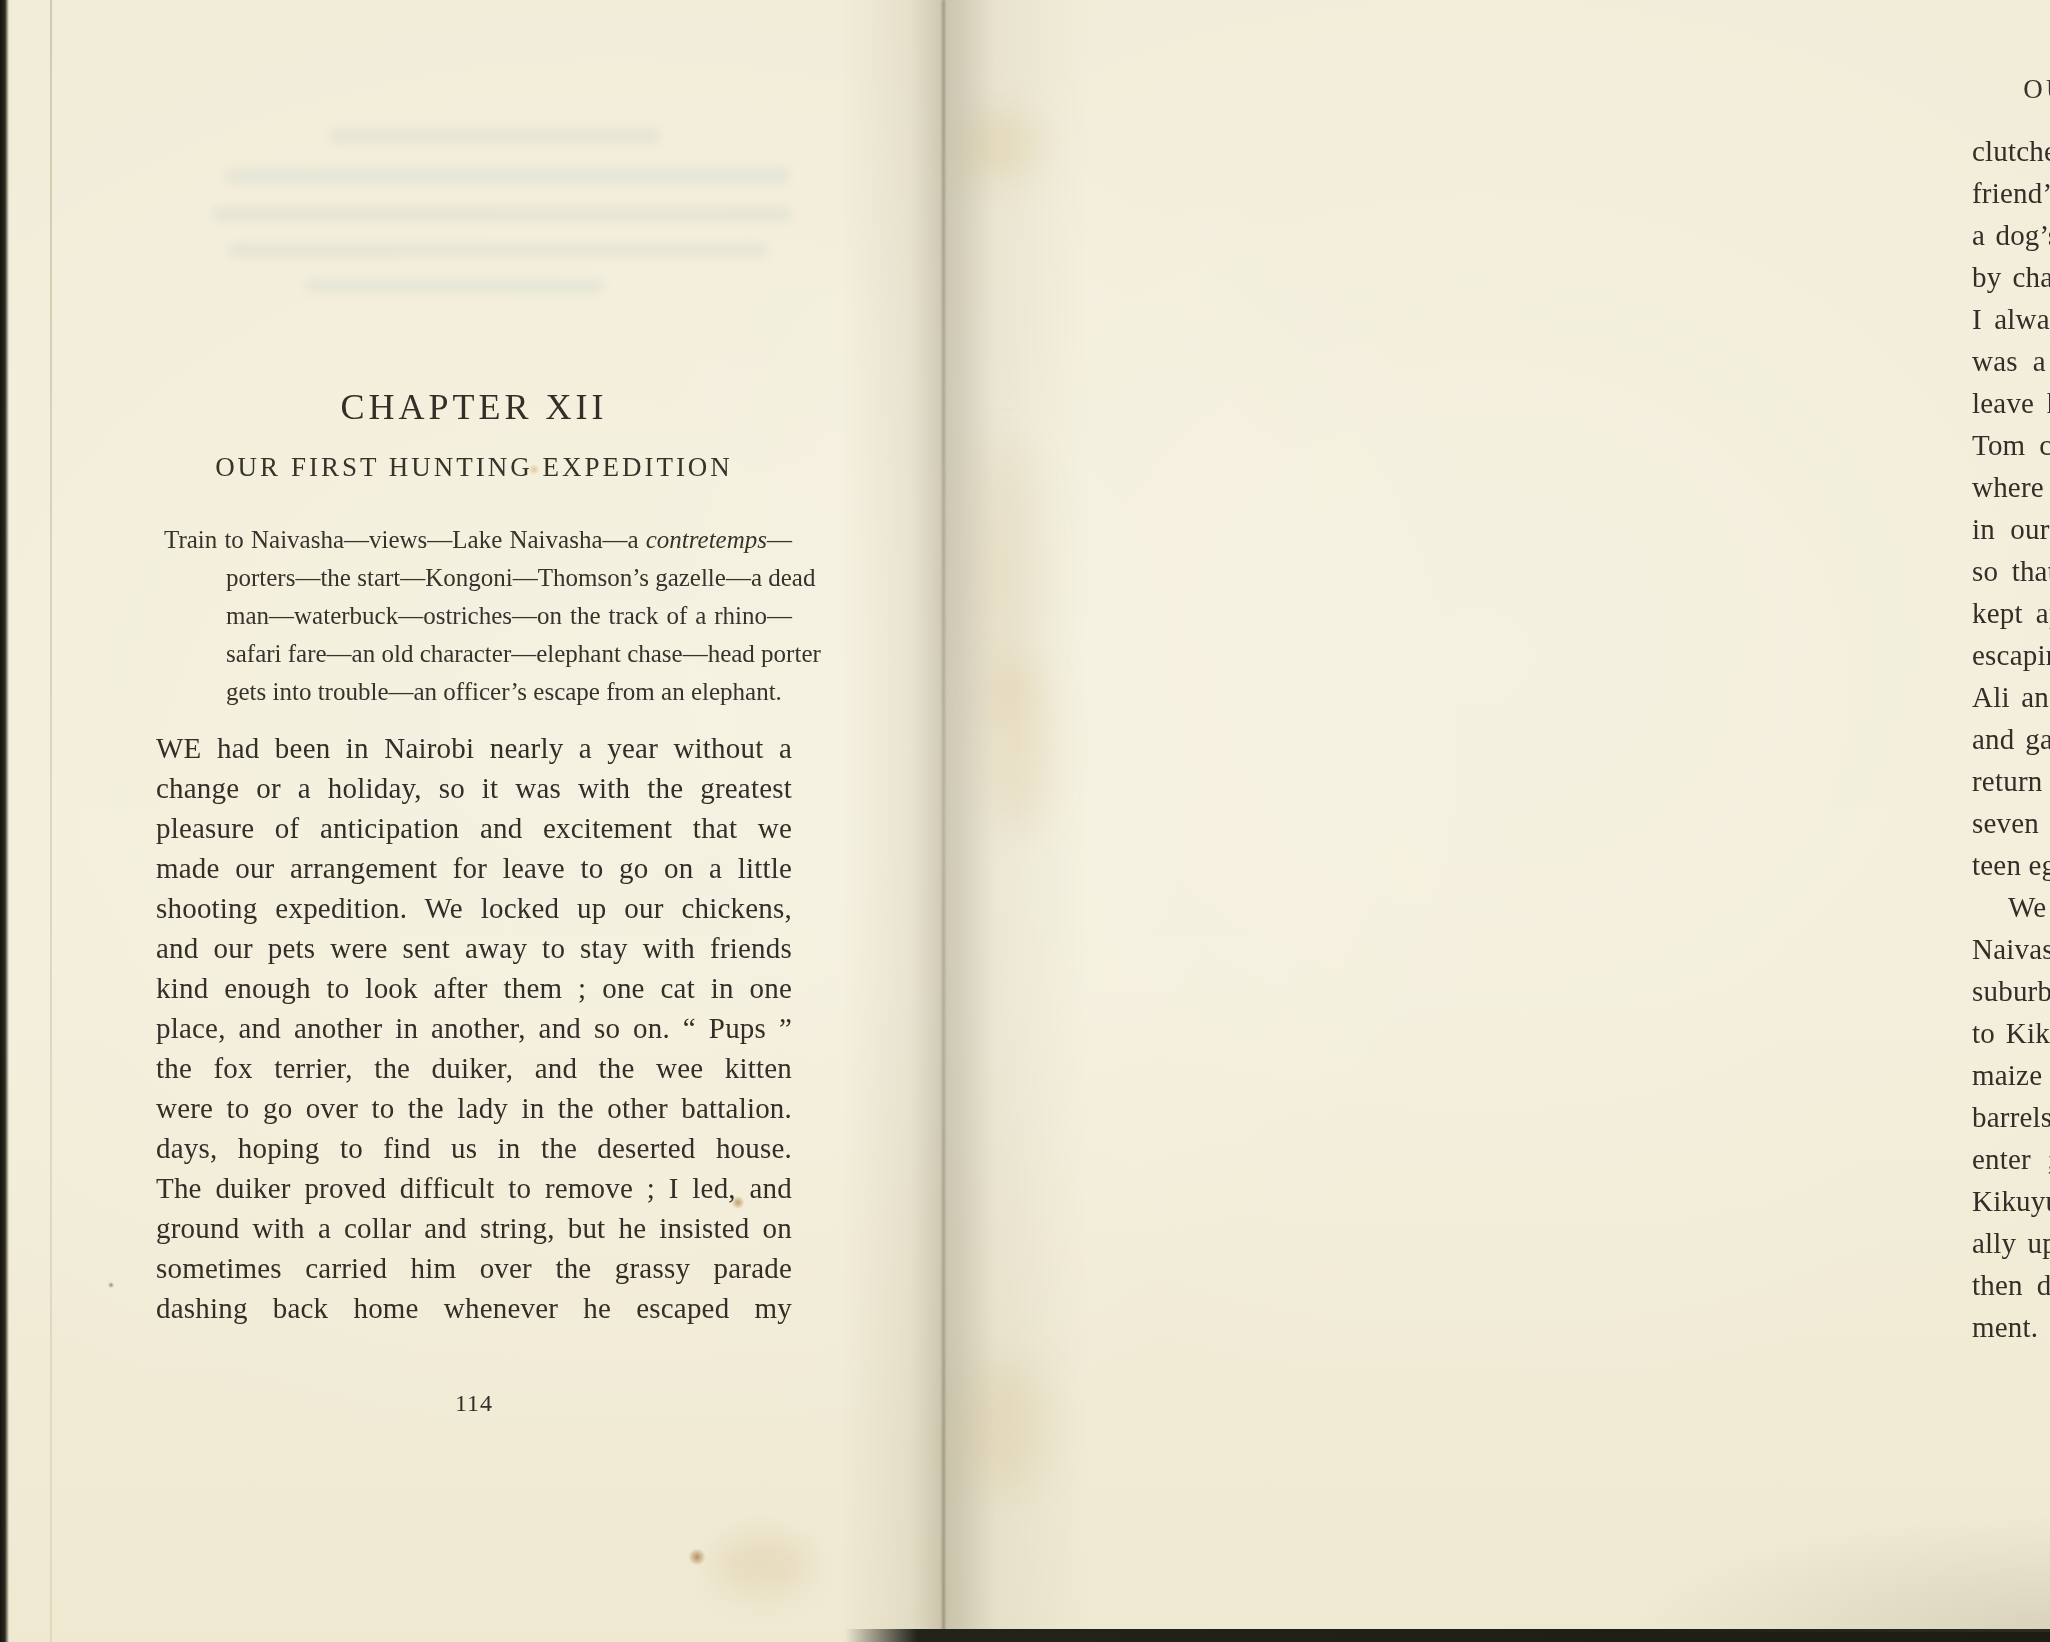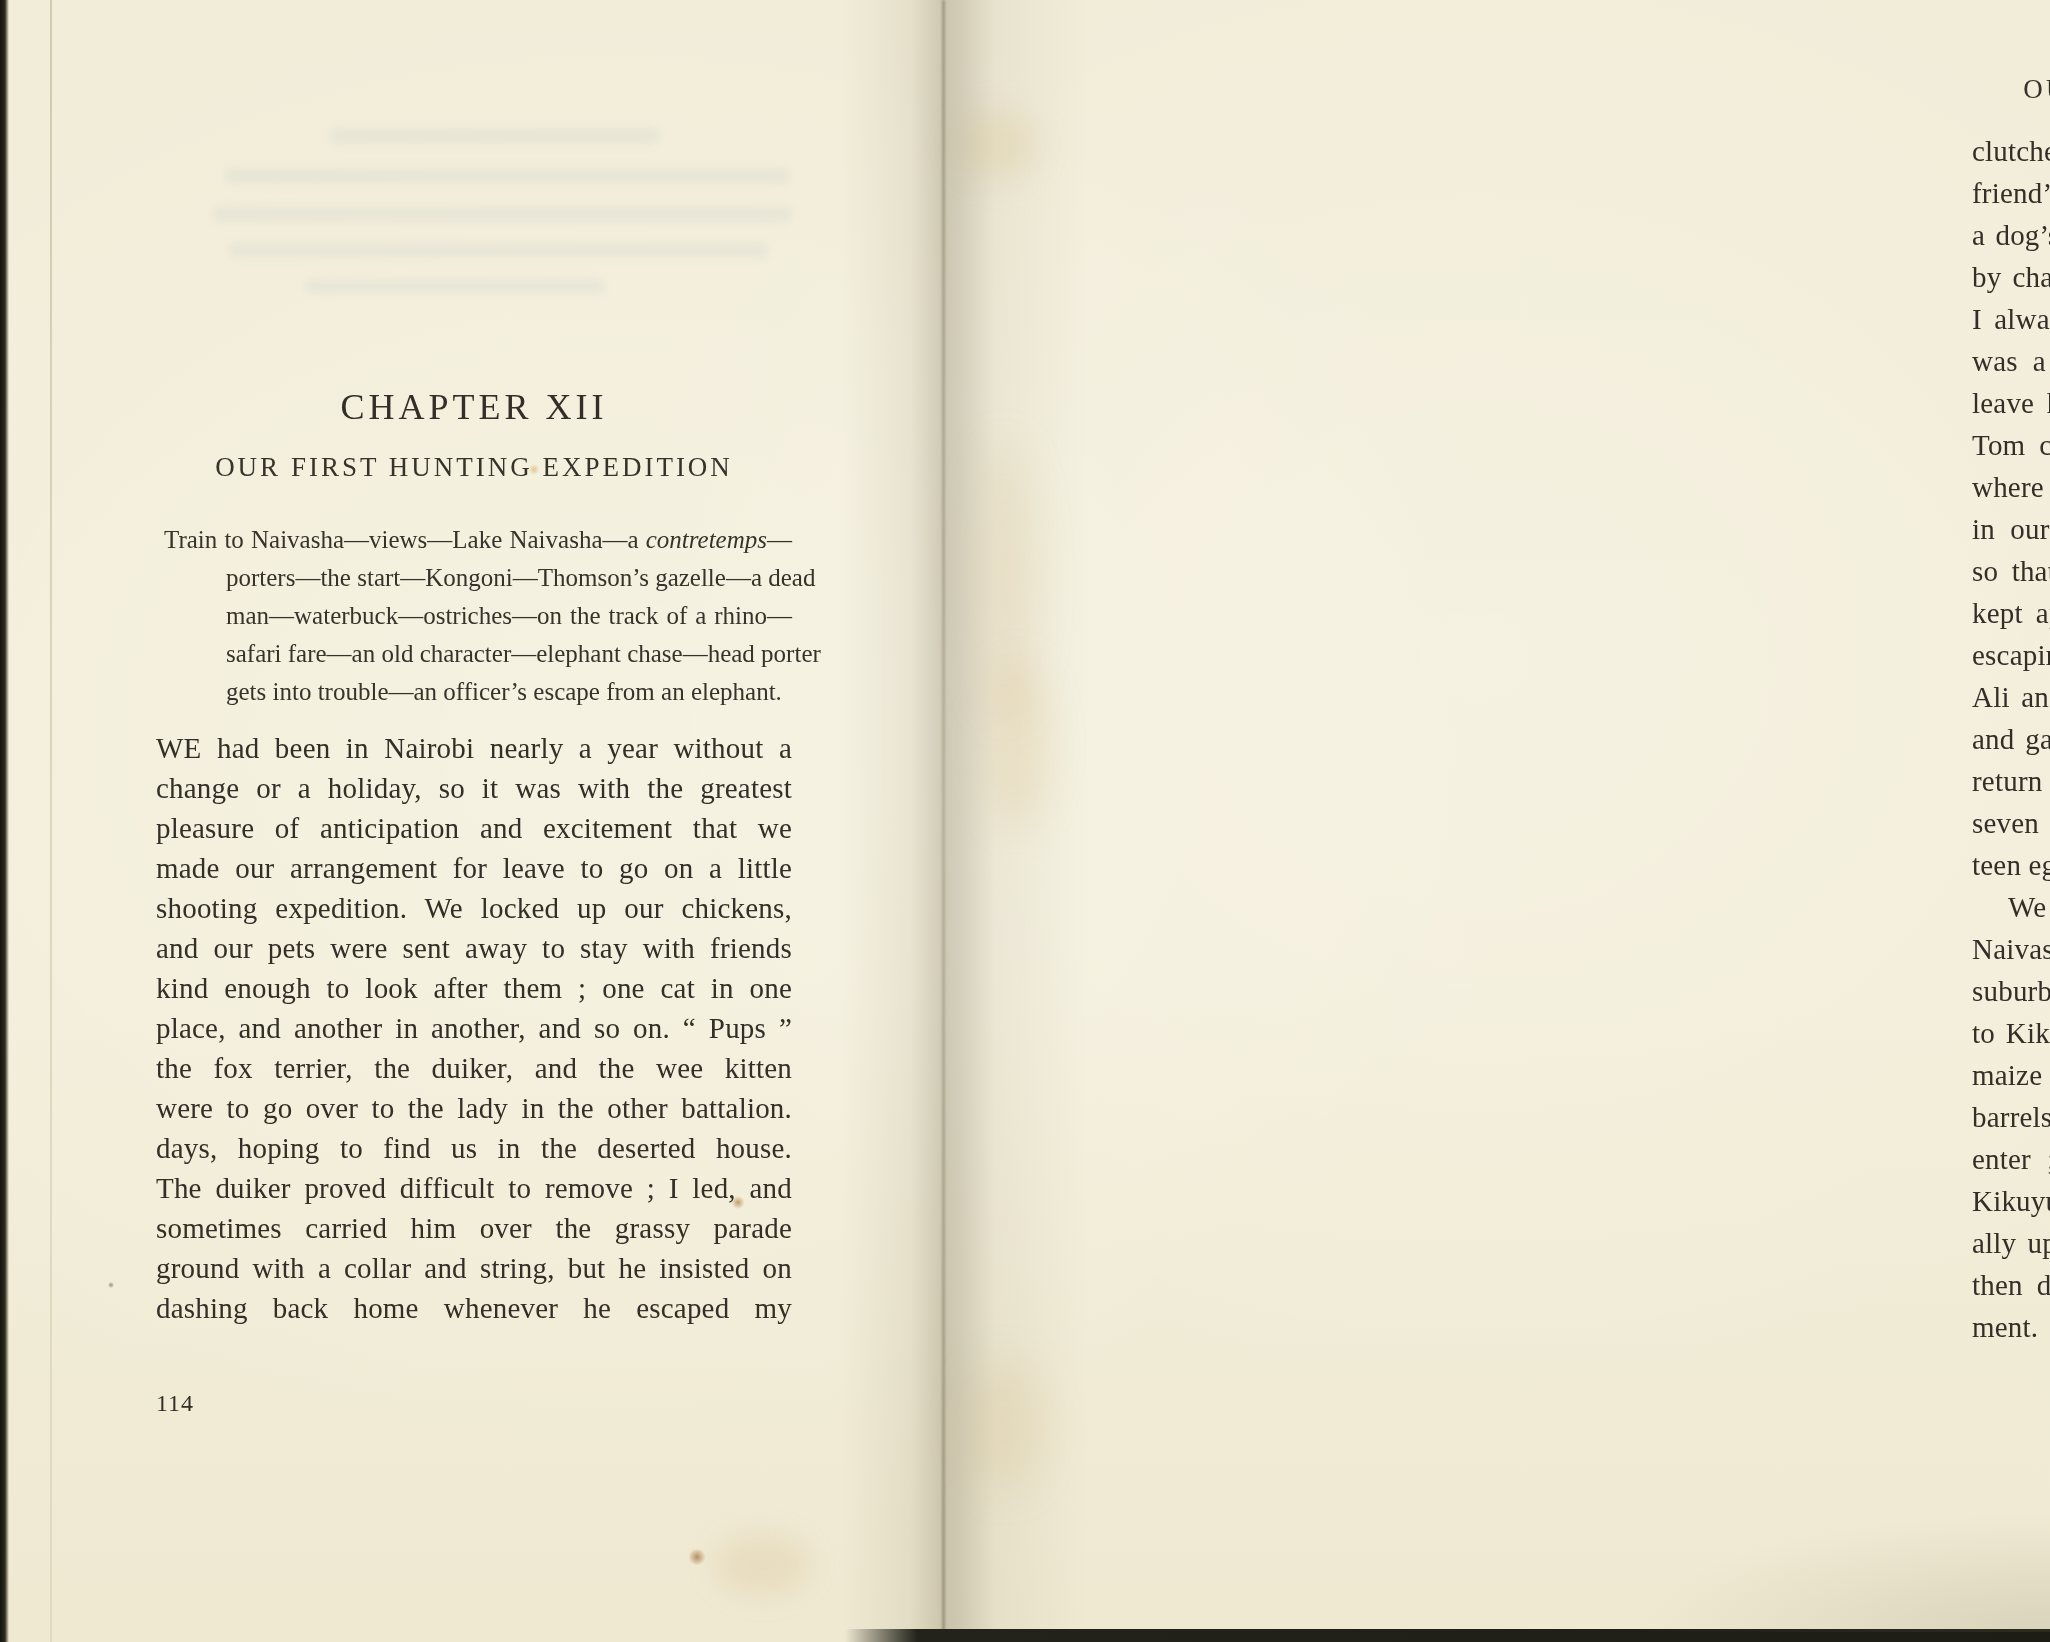--- a/index.html
+++ b/index.html
@@ -45,21 +45,21 @@
   .left-body{left:156px;top:728px;width:636px;font-size:29px;line-height:40px;
     letter-spacing:0.2px;}
   .chapter-heading{left:156px;top:386px;width:636px;text-align:center;
     font-size:36px;letter-spacing:4px;color:#332f28;}
   .chapter-subtitle{left:156px;top:452px;width:636px;text-align:center;
     font-size:27px;letter-spacing:3px;color:#37332b;}
   .synopsis{left:156px;top:521px;width:636px;font-size:25px;line-height:38px;color:#37332b;}
   .synopsis .line{padding-left:62px;margin-left:8px;}
   .synopsis .line.first{padding-left:0;}
   .synopsis .italic{font-style:italic;}
-  .pagenum-left{left:156px;top:1390px;width:636px;text-align:left;font-size:24px;letter-spacing:1px;}
+  .pagenum-left{left:156px;top:1390px;width:636px;text-align:center;font-size:24px;letter-spacing:1px;}
   .running-header{left:1012px;top:74px;width:634px;text-align:center;
     font-size:27px;letter-spacing:3.5px;color:#37332b;}
   .right-body{left:1012px;top:130px;width:634px;font-size:29px;line-height:42px;letter-spacing:0.2px;}
   .line.indent{text-indent:36px;}
   .pagenum-right{left:1012px;top:1388px;width:634px;text-align:center;font-size:24px;letter-spacing:1px;}
   
   .ghost{position:absolute;border-radius:8px;background:rgba(150,175,180,0.12);filter:blur(4px);}
   
   .stain{position:absolute;border-radius:50%;pointer-events:none;}
   .spot1{left:731px;top:1196px;width:14px;height:13px;background:radial-gradient(circle,rgba(160,105,40,0.6),rgba(160,105,40,0) 70%);}
@@ -123,22 +123,22 @@
       <div class="line">pleasure of anticipation and excitement that we</div>
       <div class="line">made our arrangement for leave to go on a little</div>
       <div class="line">shooting expedition.  We locked up our chickens,</div>
       <div class="line">and our pets were sent away to stay with friends</div>
       <div class="line">kind enough to look after them ; one cat in one</div>
       <div class="line">place, and another in another, and so on.  “ Pups ”</div>
       <div class="line">the fox terrier, the duiker, and the wee kitten</div>
       <div class="line">were to go over to the lady in the other battalion.</div>
       <div class="line">days, hoping to find us in the deserted house.</div>
       <div class="line">The duiker proved difficult to remove ; I led, and</div>
+      <div class="line">ground with a collar and string, but he insisted on</div>
       <div class="line">sometimes carried him over the grassy parade</div>
-      <div class="line">ground with a collar and string, but he insisted on</div>
       <div class="line">dashing back home whenever he escaped my</div>
     </div>
 
     <div class="textcol pagenum-left">114</div>
   </div>
 
   <div class="page page-right">
     <div class="textcol running-header">OUR FIRST HUNTING EXPEDITION</div>
 
     <div class="textcol right-body body-lines">

